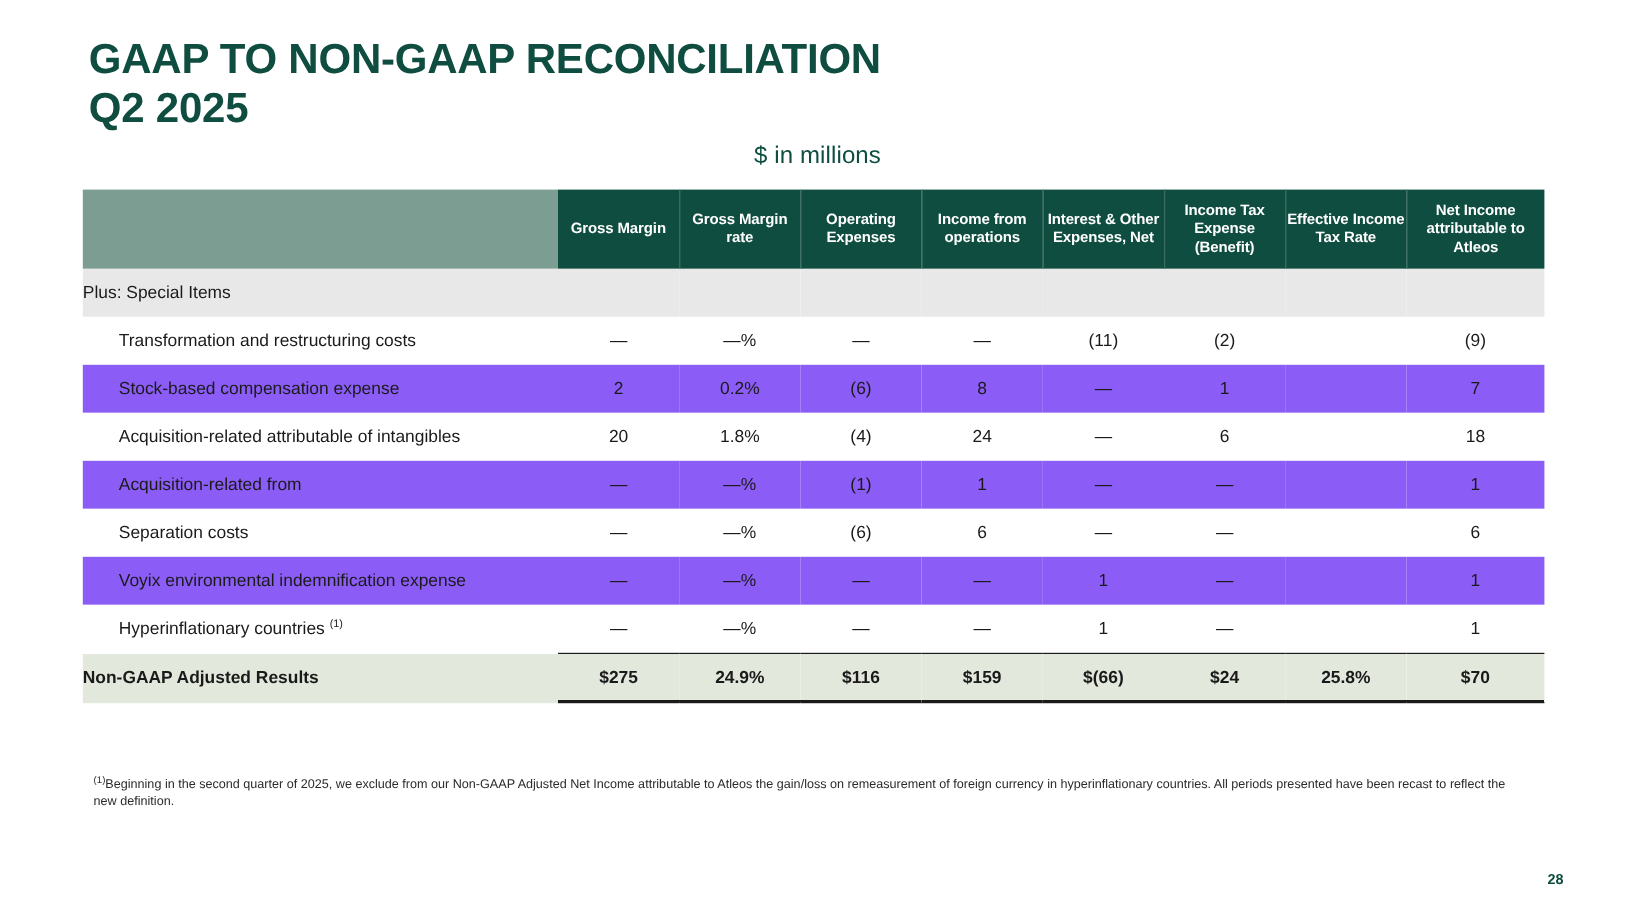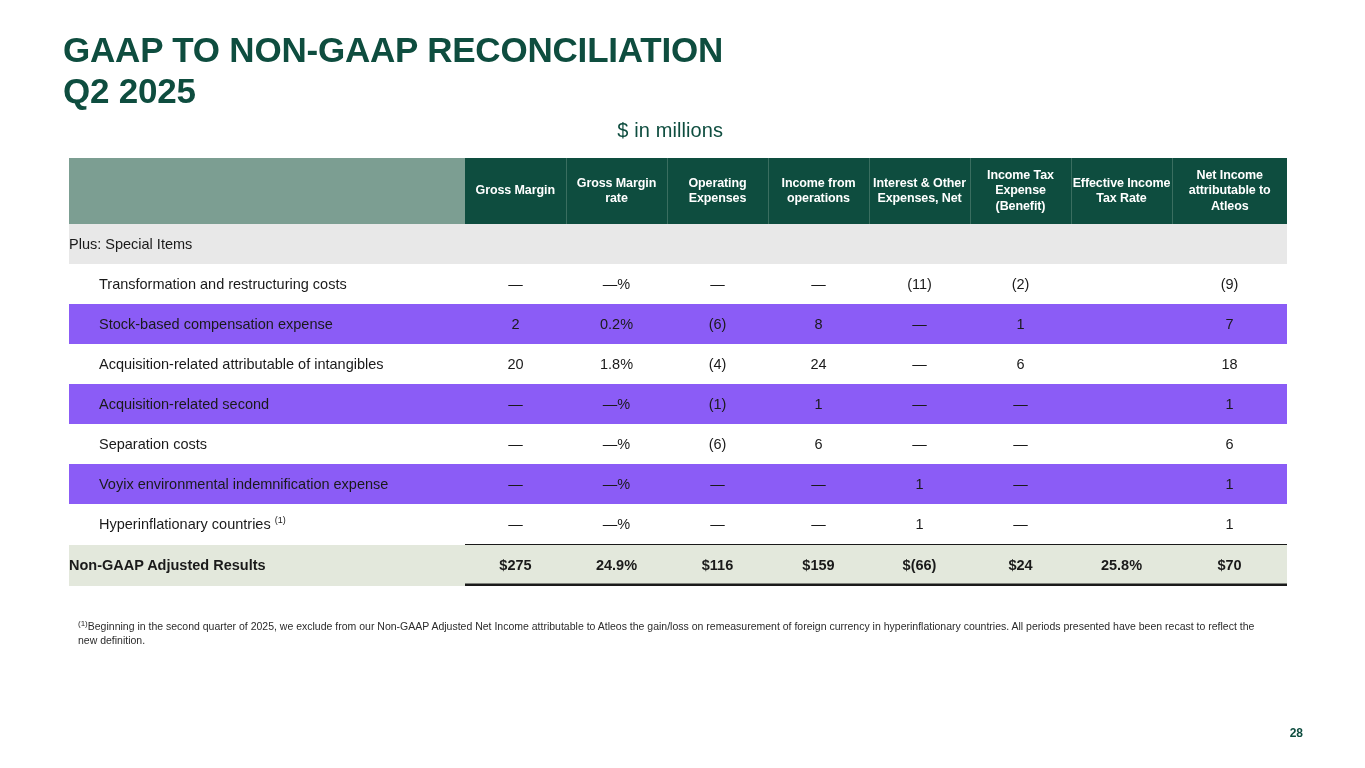--- a/index.html
+++ b/index.html
@@ -18,21 +18,21 @@
   .slide {
     position: relative;
     width: 1365px;
     height: 768px;
     box-sizing: border-box;
   }
 
   
   .title-block {
     position: absolute;
-    left: 63px;
+    left: 74px;
     top: 30px;
   }
   .slide-title {
     font-size: 35px;
     font-weight: bold;
     color: #0E4D3F;
     letter-spacing: -0.2px;
     line-height: 1.16;
     margin: 0;
     white-space: pre-line;
@@ -142,21 +142,21 @@
   sup.fn {
     font-size: 9px;
     vertical-align: super;
     line-height: 0;
   }
 
   
   .footnote {
     position: absolute;
     left: 78px;
-    top: 619px;
+    top: 647px;
     width: 1190px;
     font-size: 10.5px;
     line-height: 1.38;
     color: #2b2b2b;
   }
   .footnote sup {
     font-size: 8px;
     vertical-align: super;
     line-height: 0;
   }
@@ -253,21 +253,21 @@
           <td class="num">1.8%</td>
           <td class="num">(4)</td>
           <td class="num">24</td>
           <td class="num">—</td>
           <td class="num">6</td>
           <td class="num"></td>
           <td class="num">18</td>
         </tr>
 
         <tr class="data-row shaded">
-          <td class="rowlabel indent"><span>Acquisition-related second</span><sup class="fn"></sup></td>
+          <td class="rowlabel indent"><span>Acquisition-related from</span><sup class="fn"></sup></td>
           <td class="num">—</td>
           <td class="num">—%</td>
           <td class="num">(1)</td>
           <td class="num">1</td>
           <td class="num">—</td>
           <td class="num">—</td>
           <td class="num"></td>
           <td class="num">1</td>
         </tr>
 

